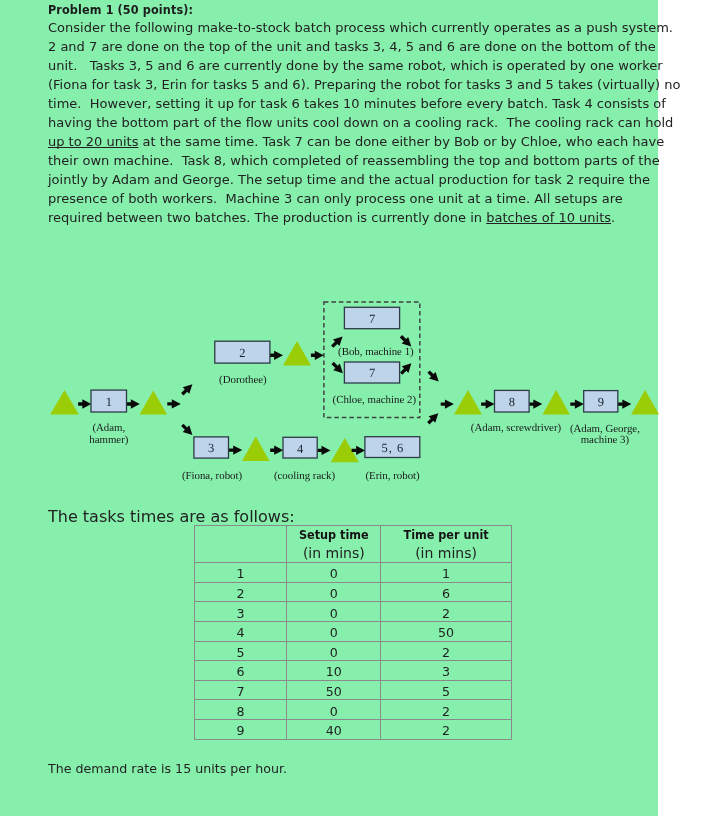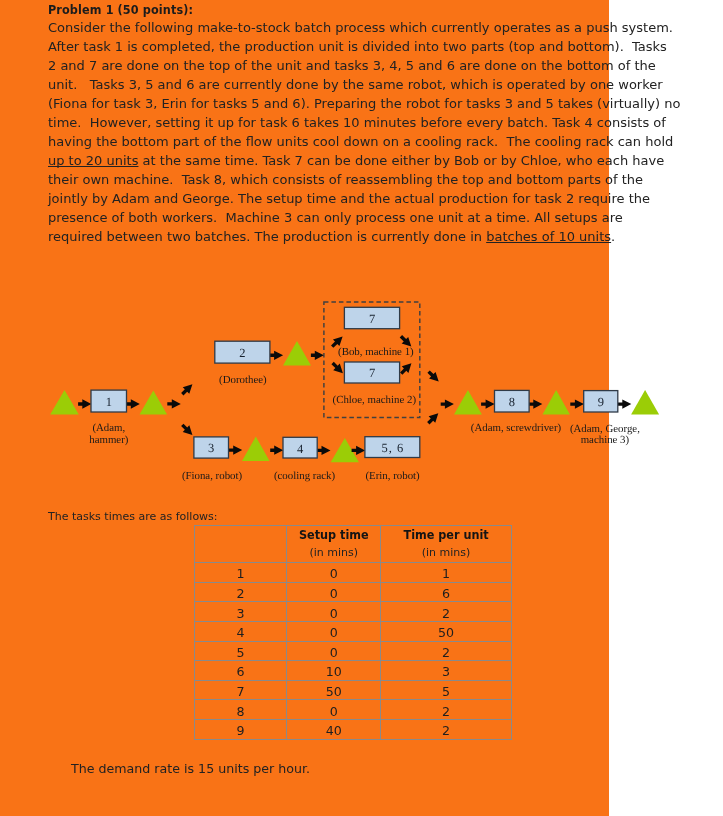--- a/index.html
+++ b/index.html
@@ -1,62 +1,61 @@
 <!DOCTYPE html>
 <html><head>
 <meta charset="utf-8">
 <title>Problem 1</title>
 <style>
   html,body{margin:0;padding:0;}
   body{width:723px;height:816px;background:#ffffff;overflow:hidden;
        font-family:"DejaVu Sans",sans-serif;color:#2a2a2a;}
-  .page{position:relative;width:609px;height:816px;background:#f97316;
+  .page{position:relative;width:658px;height:816px;background:#86efac;
         backface-visibility:hidden;transform:perspective(1px) translateZ(0);}
 
   .heading{position:absolute;left:48px;top:1px;
            font-family:"DejaVu Sans Condensed","DejaVu Sans",sans-serif;
            font-size:12.5px;font-weight:bold;line-height:18.6px;color:#1c1c1c;letter-spacing:0.12px;}
   .prose{position:absolute;left:48px;top:19.3px;width:640px;
          font-size:13px;line-height:18.95px;color:#222222;}
   .prose .ln{white-space:pre;height:18.95px;}
   .u{text-decoration:underline;text-underline-offset:1.4px;text-decoration-thickness:1px;text-decoration-skip-ink:none;}
 
-    .tasktimes{position:absolute;left:48px;top:507.5px;font-size:11px;line-height:18.85px;color:#222222;white-space:pre;}
-    .demand{position:absolute;left:48px;top:760.4px;font-size:12.64px;line-height:18.85px;color:#222222;white-space:pre;margin-left:23px;}
+    .tasktimes{position:absolute;left:48px;top:507.5px;font-size:16px;line-height:18.85px;color:#222222;white-space:pre;}
+    .demand{position:absolute;left:48px;top:760.4px;font-size:12.64px;line-height:18.85px;color:#222222;white-space:pre;}
 
   #diagram{position:absolute;left:0;top:0;width:723px;height:816px;}
   #diagram text{text-rendering:geometricPrecision;}
 
   table.tt{position:absolute;border-collapse:collapse;left:193.8px;top:524.8px;
            font-size:12.65px;color:#1f1f1f;table-layout:fixed;}
   table.tt td{border:1px solid #8a8a8a;text-align:center;padding:0;
               line-height:18.62px;height:18.62px;}
   table.tt tbody tr td span.cv{position:relative;top:2.2px;display:inline-block;}
   table.tt td.hd{height:36.2px;padding:0;vertical-align:middle;position:relative;}
   table.tt td.hd .ht{font-family:"DejaVu Sans Condensed","DejaVu Sans",sans-serif;
                      font-weight:bold;font-size:12.5px;line-height:16.6px;color:#141414;padding-top:1.5px;}
-  table.tt td.hd .hs{font-size:11px;line-height:18.4px;color:#222;margin-top:-0.2px;}
+  table.tt td.hd .hs{font-size:14px;line-height:18.4px;color:#222;margin-top:-0.2px;}
 </style>
 </head>
 <body>
 
 <div class="page">
 
   <div class="heading">Problem 1 (50 points):</div>
 
   <div class="prose" id="prose">
       <div class="ln"><span>Consider the following make-to-stock batch process which currently operates as a push system.</span></div>
-      <div class="ln"><span>After task 1 is completed, the production unit is divided into two parts (top and bottom).  Tasks</span></div>
       <div class="ln"><span>2 and 7 are done on the top of the unit and tasks 3, 4, 5 and 6 are done on the bottom of the</span></div>
       <div class="ln"><span>unit.   Tasks 3, 5 and 6 are currently done by the same robot, which is operated by one worker</span></div>
       <div class="ln"><span>(Fiona for task 3, Erin for tasks 5 and 6). Preparing the robot for tasks 3 and 5 takes (virtually) no</span></div>
       <div class="ln"><span>time.  However, setting it up for task 6 takes 10 minutes before every batch. Task 4 consists of</span></div>
       <div class="ln"><span>having the bottom part of the flow units cool down on a cooling rack.  The cooling rack can hold</span></div>
       <div class="ln"><span class="u">up to 20 units</span><span> at the same time. Task 7 can be done either by Bob or by Chloe, who each have</span></div>
-      <div class="ln"><span>their own machine.  Task 8, which consists of reassembling the top and bottom parts of the</span></div>
+      <div class="ln"><span>their own machine.  Task 8, which completed of reassembling the top and bottom parts of the</span></div>
       <div class="ln"><span>jointly by Adam and George. The setup time and the actual production for task 2 require the</span></div>
       <div class="ln"><span>presence of both workers.  Machine 3 can only process one unit at a time. All setups are</span></div>
       <div class="ln"><span>required between two batches. The production is currently done in </span><span class="u">batches of 10 units</span><span>.</span></div>
     </div>
 
   <div class="tasktimes">The tasks times are as follows:</div>
 
   <table class="tt">
     <colgroup id="tcols">
         <col style="width: 92.5px;">

